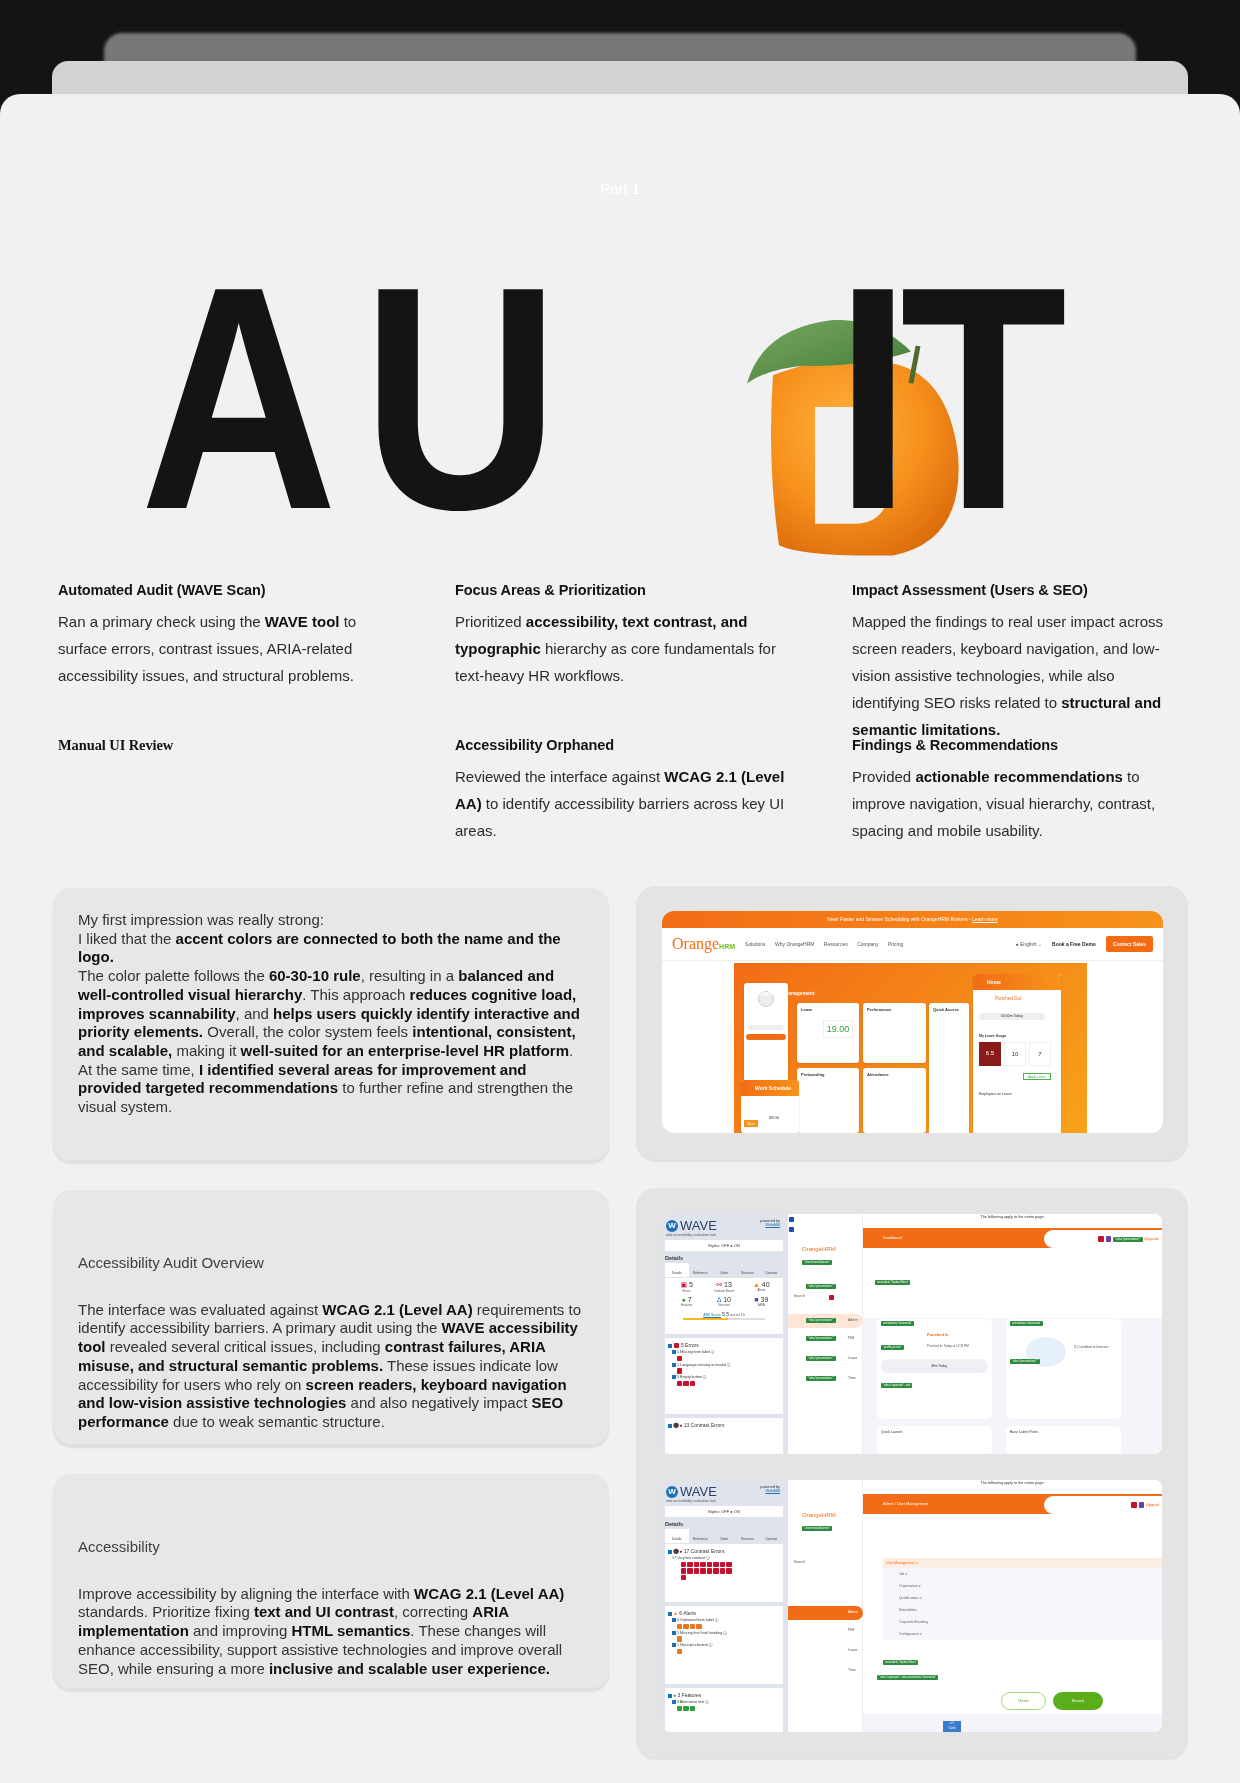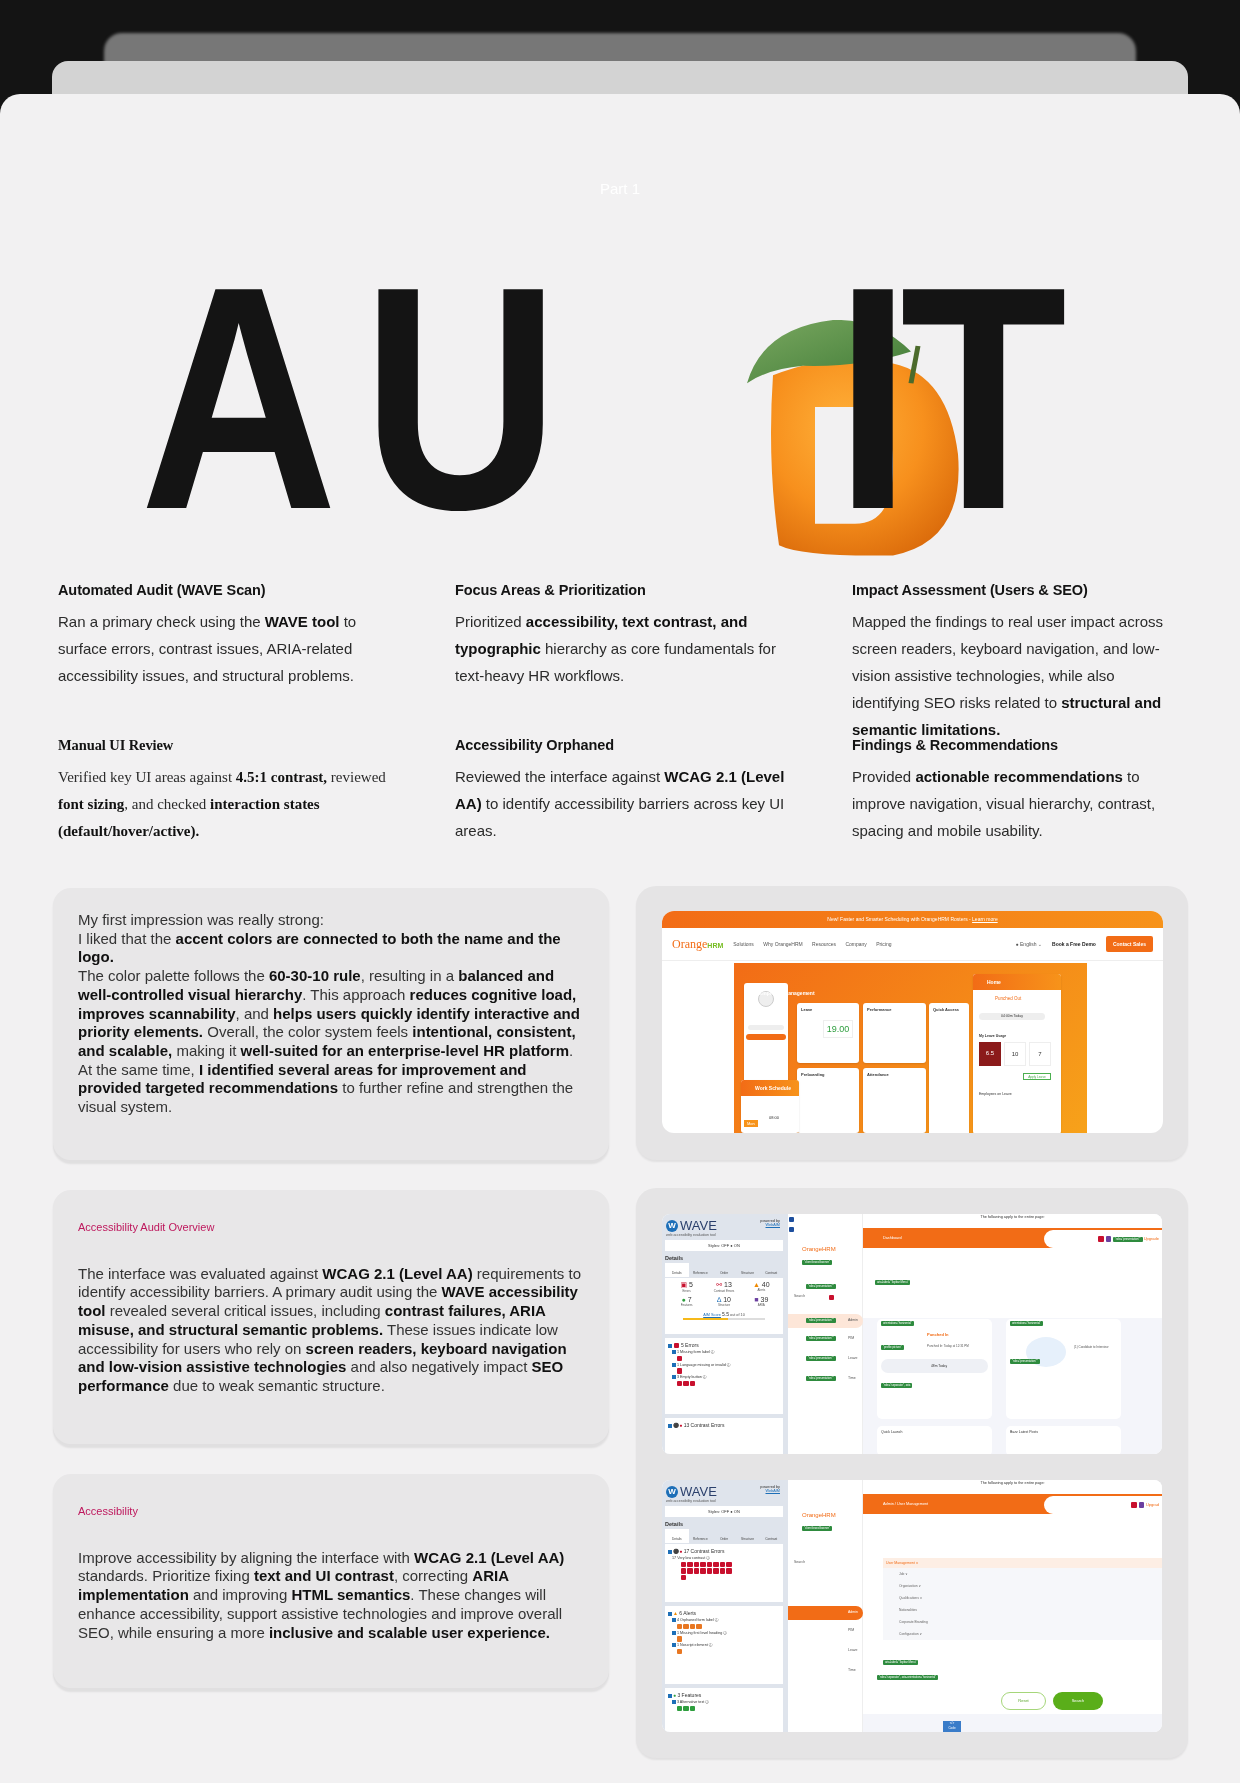--- a/index.html
+++ b/index.html
@@ -20,21 +20,21 @@
   
   .info-item { position: absolute; width: 330px; }
   .info-item h3 { font-size: 14.5px; font-weight: 700; color: #141414; margin-bottom: 10px; letter-spacing: -0.1px; }
   .info-item p { font-size: 15px; line-height: 27px; color: #2b2b2b; }
   .info-item b { color: #111; font-weight: 700; }
 
   
   .card { position: absolute; background: #e8e7e8; border-radius: 18px; box-shadow: 0 2px 2px rgba(0,0,0,0.08), inset 0 -2px 0 rgba(0,0,0,0.03); }
   .card-text { position: absolute; left: 25px; right: 22px; font-size: 15px; line-height: 18.7px; color: #333; }
   .card-text b { color: #111; font-weight: 700; }
-  .card-title { font-size: 11px; color: #be185d; margin-bottom: 28px; }
+  .card-title { font-size: 15px; color: #404040; margin-bottom: 28px; margin-top: 36px; }
   .shot-card { position: absolute; background: #e5e4e5; border-radius: 20px; box-shadow: 0 2px 2px rgba(0,0,0,0.07); }
 
   
   .hrm { position: absolute; left: 662px; top: 911px; width: 501px; height: 222px; background: #fff; border-radius: 12px; overflow: hidden; }
   .hrm-banner { height: 17px; background: linear-gradient(90deg,#f26c16,#f7931a); color: #fff; font-size: 5px; text-align: center; line-height: 17px; }
   .hrm-banner u { text-decoration: underline; }
   .hrm-nav { height: 33px; display: flex; align-items: center; padding: 0 10px; font-size: 5px; color: #555; border-bottom: 1px solid #eee; }
   .hrm-logo { font-size: 11px; color: #f26c16; margin-right: 10px; font-family: "Liberation Serif", serif; }
   .hrm-logo span { color: #76bc21; font-size: 7px; font-family: "Liberation Sans", sans-serif; font-weight: 700; }
   .hrm-nav .links span { margin-right: 8px; }
@@ -124,21 +124,20 @@
 <div class="info-item" style="left:455px; top:582px;">
   <h3>Focus Areas &amp; Prioritization</h3>
   <p><span>Prioritized </span><b>accessibility, text contrast, and typographic</b><span> hierarchy as core fundamentals for text-heavy HR workflows.</span></p>
 </div>
 <div class="info-item" style="left:852px; top:582px;">
   <h3>Impact Assessment (Users &amp; SEO)</h3>
   <p><span>Mapped the findings to real user impact across screen readers, keyboard navigation, and low-vision assistive technologies, while also identifying SEO risks related to </span><b>structural and semantic limitations.</b></p>
 </div>
 <div class="info-item" style="left:58px; top:737px;font-family:Liberation Serif, serif;">
   <h3>Manual UI Review</h3>
-  <p><span>Verified key UI areas against </span><b>4.5:1 contrast,</b><span> reviewed </span><b>font sizing</b><span>, and checked </span><b>interaction states (default/hover/active).</b></p>
 </div>
 <div class="info-item" style="left:455px; top:737px;">
   <h3>Accessibility Orphaned</h3>
   <p><span>Reviewed the interface against </span><b>WCAG 2.1 (Level AA)</b><span> to identify accessibility barriers across key UI areas.</span></p>
 </div>
 <div class="info-item" style="left:852px; top:737px;">
   <h3>Findings &amp; Recommendations</h3>
   <p><span>Provided </span><b>actionable recommendations</b><span> to improve navigation, visual hierarchy, contrast, spacing and mobile usability.</span></p>
 </div>
 
@@ -146,21 +145,21 @@
   <div class="card-text" style="top:23px;"><span>My first impression was really strong:</span><br><span>I liked that the </span><b>accent colors are connected to both the name and the logo.</b><br><span>The color palette follows the </span><b>60-30-10 rule</b><span>, resulting in a </span><b>balanced and well-controlled visual hierarchy</b><span>. This approach </span><b>reduces cognitive load, improves scannability</b><span>, and </span><b>helps users quickly identify interactive and priority elements.</b><span> Overall, the color system feels </span><b>intentional, consistent, and scalable,</b><span> making it </span><b>well-suited for an enterprise-level HR platform</b><span>.</span><br><span>At the same time, </span><b>I identified several areas for improvement and provided targeted recommendations</b><span> to further refine and strengthen the visual system.</span></div>
 </div>
 
 <div class="shot-card" style="left:636px; top:886px; width:552px; height:274px;"></div>
 <div class="hrm">
   <div class="hrm-banner">
     <span>New! Faster and Smarter Scheduling with OrangeHRM Rosters -</span>
     <u>Learn more</u>
   </div>
   <div class="hrm-nav">
-    <div class="hrm-logo"><span style="font-size:12px;color:#f26c16;font-family:'Liberation Serif',serif;font-weight:400;">Orange</span><span>HRM</span></div>
+    <div class="hrm-logo"><span style="font-size:16px;color:#f26c16;font-family:'Liberation Serif',serif;font-weight:400;">Orange</span><span>HRM</span></div>
     <div class="links">
       <span>Solutions</span>
       <span>Why OrangeHRM</span>
       <span>Resources</span>
       <span>Company</span>
       <span>Pricing</span>
     </div>
     <div class="right">
       <span><span>●</span> <span>English</span> ⌄</span>
       <span class="demo">Book a Free Demo</span>

